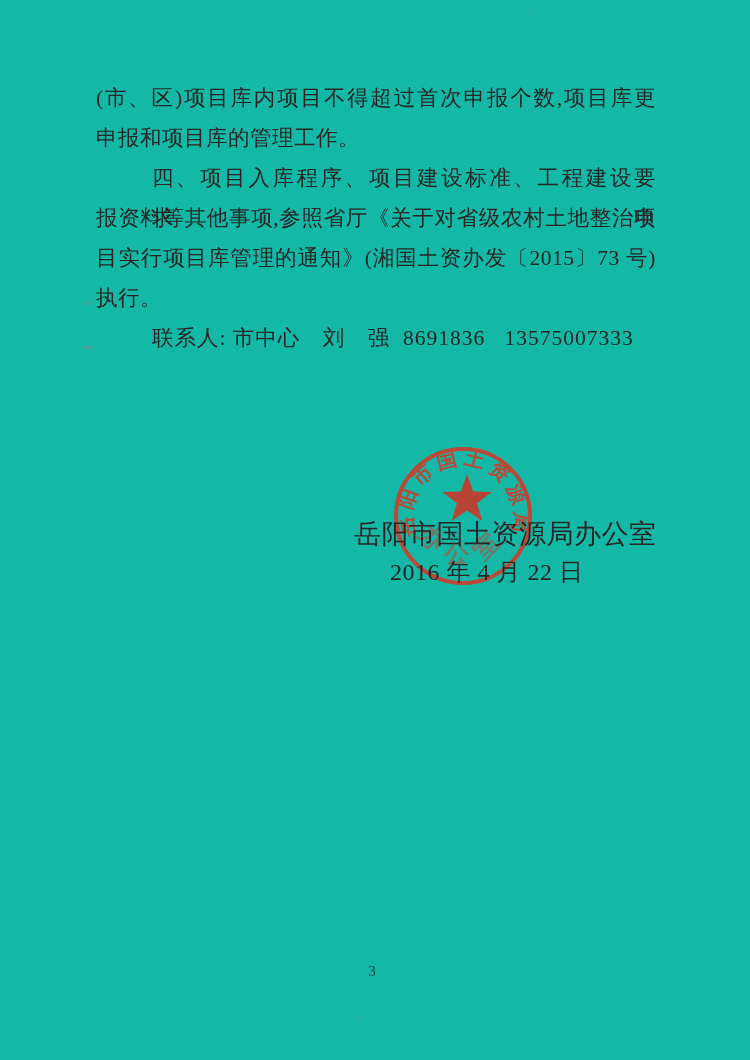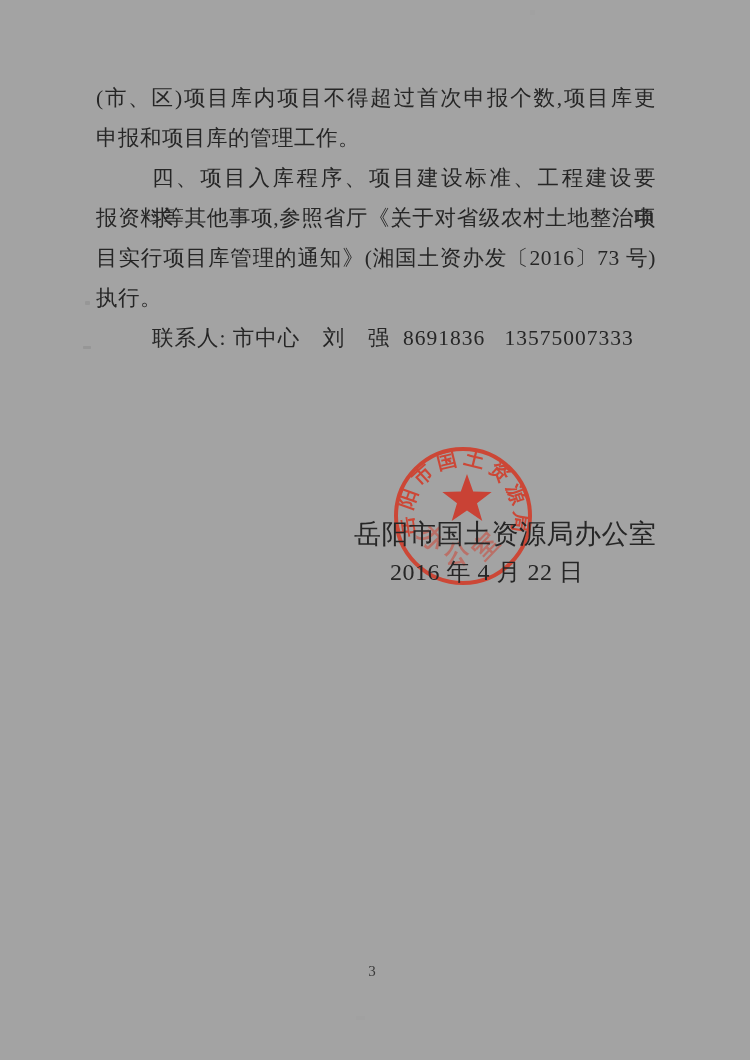--- a/index.html
+++ b/index.html
@@ -1,21 +1,21 @@
 <!DOCTYPE html>
 <html><head>
 <meta charset="utf-8">
 <style>
   * { margin: 0; padding: 0; box-sizing: border-box; }
   html, body { background: #ffffff; }
   .page {
     position: relative;
     width: 750px;
     height: 1060px;
-    background: #a3a3a3;
+    background: #14b8a6;
     overflow: hidden;
     font-family: "Liberation Serif", "DejaVu Serif", serif;
     color: #262626;
   }
   .body-text {
     position: absolute;
     left: 96px;
     top: 78px;
     width: 560px;
     font-size: 21.5px;
@@ -88,21 +88,21 @@
 </head>
 <body>
 
 <div class="page">
 
   <div class="body-text">
     <div class="doc-line just">(市、区)项目库内项目不得超过首次申报个数,项目库更</div>
     <div class="doc-line">申报和项目库的管理工作。</div>
     <div class="doc-line just indent">四、项目入库程序、项目建设标准、工程建设要求、申</div>
     <div class="doc-line just">报资料等其他事项,参照省厅《关于对省级农村土地整治项</div>
-    <div class="doc-line just">目实行项目库管理的通知》(湘国土资办发〔2016〕73 号)</div>
+    <div class="doc-line just">目实行项目库管理的通知》(湘国土资办发〔2015〕73 号)</div>
     <div class="doc-line">执行。</div>
     <div class="doc-line pre indent">联系人: 市中心　刘　强  8691836   13575007333</div>
   </div>
 
   <svg class="seal" viewBox="0 0 150 150">
     <circle cx="75" cy="74" r="67" fill="none" stroke-width="4" stroke="#d23b28"></circle>
     <polygon points="79,32 85.2,49.5 103.7,50 89,61.2 94.3,79 79,68.5 63.7,79 69,61.2 54.3,50 72.8,49.5" fill="#cf3526"></polygon>
     <path id="sealTopArc" d="M 27.1 91.4 A 51 51 0 1 1 122.9 91.4" fill="none"></path>
     <text font-size="20" letter-spacing="5" fill="#d23b28">
       <textPath href="#sealTopArc" startOffset="50%" text-anchor="middle">岳阳市国土资源局</textPath>

